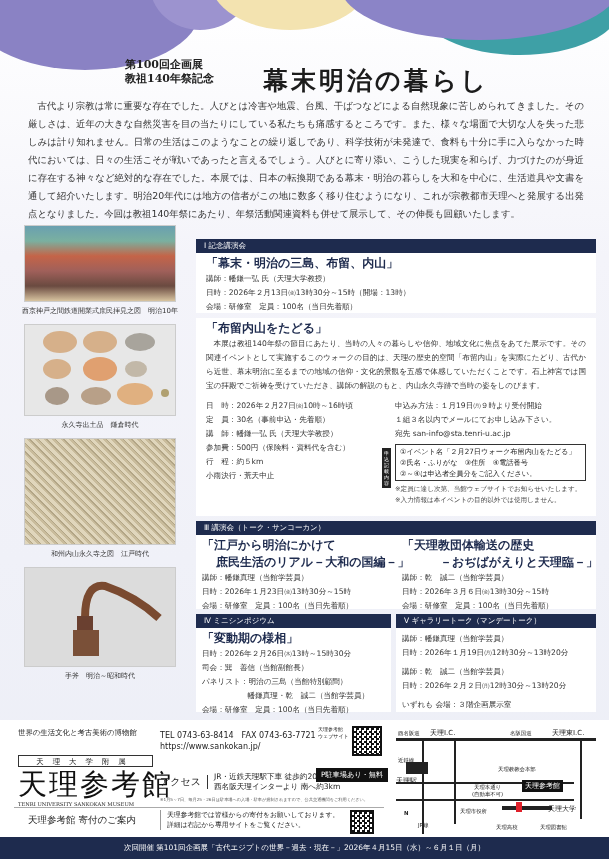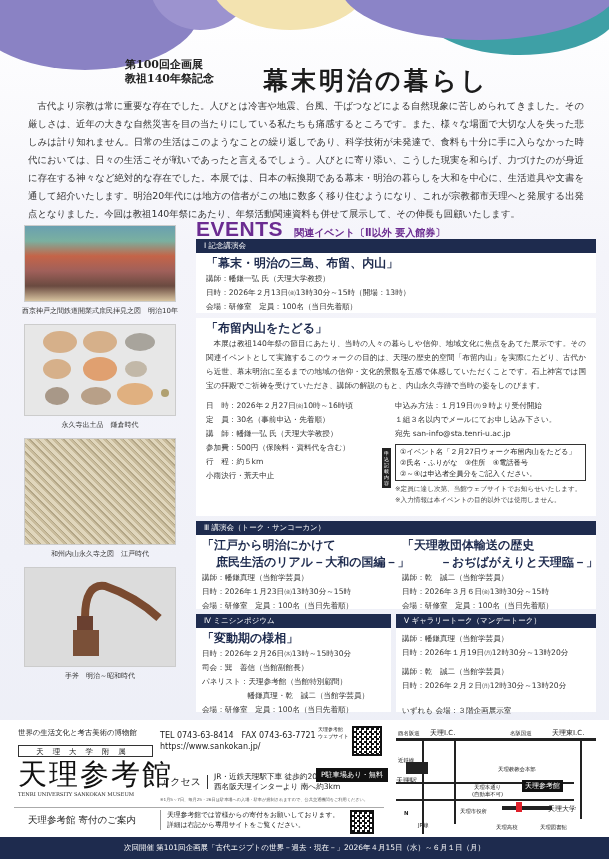--- a/index.html
+++ b/index.html
@@ -27,21 +27,21 @@
 .bar{background:#1e2b4e;color:#fff;font-size:7.5px;height:14px;line-height:14px;padding-left:8px}
 .etitle{font-size:12px;font-weight:bold;color:#1e2b4e;white-space:nowrap}
 .line{font-size:7.6px;color:#333;line-height:14px;white-space:nowrap}
 .para{font-size:7.6px;line-height:14px;color:#333;text-indent:1em;text-align:justify}
 .box{border:1px solid #333;padding:1px 4px;font-size:7.2px;line-height:11px;margin-top:3px;position:relative}
 .tag{position:absolute;left:-14px;top:3px;width:9px;background:#222;color:#fff;font-size:5px;line-height:6px;text-align:center;padding:2px 0}
 .note{font-size:6.6px;line-height:11px;color:#444;white-space:nowrap}
 .footer{position:absolute;left:0;top:720px;width:609px;height:117px;background:#fff}
 .museum{position:absolute;left:18px;top:8px;width:135px}
 .museum .m1{font-family:Liberation Sans, sans-serif;font-size:7.4px;color:#222;white-space:nowrap}
-.museum .m2{margin-top:7px;border:1px solid #333;font-family:"DejaVu Serif","Liberation Serif",serif;font-size:7.4px;text-align:center;letter-spacing:9px;height:12px;line-height:11px}
+.museum .m2{margin-top:17px;border:1px solid #333;font-family:"DejaVu Serif","Liberation Serif",serif;font-size:7.4px;text-align:center;letter-spacing:9px;height:12px;line-height:11px}
 .museum .m3{font-family:"DejaVu Serif","Liberation Serif",serif;font-size:29px;line-height:34px;color:#111;letter-spacing:2px;white-space:nowrap}
 .museum .m4{font-family:"DejaVu Serif","Liberation Serif",serif;font-size:5.2px;color:#222;white-space:nowrap}
 .contact{position:absolute;left:160px;top:10px;width:230px}
 .contact .c{font-size:8px;line-height:11px;color:#222;white-space:nowrap}
 .access{position:absolute;left:160px;top:52px;display:flex;align-items:center}
 .access .lbl{font-size:10px;color:#222;padding-right:6px;border-right:1px solid #333;margin-right:6px}
 .access .txt{font-size:7.6px;line-height:10px;color:#222;white-space:nowrap}
 .parking{position:absolute;left:316px;top:48px;background:#111;color:#fff;font-size:7.2px;padding:2px 5px;white-space:nowrap}
 .smallnote{position:absolute;left:160px;top:77px;font-size:4.2px;color:#555;white-space:nowrap}
 .qr{position:absolute;background:repeating-conic-gradient(#111 0 25%,#fff 0 50%) 0 0/5px 5px;border:2px solid #111}
@@ -105,24 +105,20 @@
         <svg width="150" height="100" viewBox="0 0 150 100">
           <path d="M60 50 Q60 15 80 18 Q110 28 134 50" stroke="#7a4a30" stroke-width="8" fill="none"></path>
           <rect x="52" y="48" width="16" height="16" fill="#6a4030"></rect>
           <rect x="48" y="62" width="26" height="26" fill="#7a5038"></rect>
         </svg>
       </div>
       <div class="cap">手斧　明治～昭和時代</div>
     </div>
   </div>
 
-  <div class="events-hd">
-    <span class="ev">EVENTS</span>
-    <span class="evsub">関連イベント〔Ⅱ以外 要入館券〕</span>
-  </div>
 
   <div class="sec" style="left:196px;top:239px;width:400px;height:74px;">
     <div class="bar">Ⅰ 記念講演会</div>
     <div style="padding:2px 10px 0 10px">
       <div class="etitle">「幕末・明治の三島、布留、内山」</div>
       <div class="line">講師：幡鎌一弘 氏（天理大学教授）</div>
       <div class="line">日時：2026年２月13日㈮13時30分～15時（開場：13時）</div>
       <div class="line">会場：研修室　定員：100名（当日先着順）</div>
     </div>
   </div>
@@ -176,34 +172,34 @@
       </div>
     </div>
   </div>
 
   <div class="sec" style="left:196px;top:614px;width:195px;height:98px;">
     <div class="bar">Ⅳ ミニシンポジウム</div>
     <div style="padding:2px 6px 0 6px">
       <div class="etitle">「変動期の様相」</div>
       <div class="line">日時：2026年２月26日㈭13時～15時30分</div>
       <div class="line">司会：巽　善信（当館副館長）</div>
-      <div class="line">パネリスト：天理参考館（当館特別顧問）</div>
+      <div class="line">パネリスト：明治の三島（当館特別顧問）</div>
       <div class="line">　　　　　　幡鎌真理・乾　誠二（当館学芸員）</div>
       <div class="line">会場：研修室　定員：100名（当日先着順）</div>
     </div>
   </div>
 
   <div class="sec" style="left:396px;top:614px;width:200px;height:98px;">
     <div class="bar">Ⅴ ギャラリートーク（マンデートーク）</div>
     <div style="padding:4px 6px 0 6px">
       <div class="line">講師：幡鎌真理（当館学芸員）</div>
       <div class="line">日時：2026年１月19日㈪12時30分～13時20分</div>
       <div class="line" style="margin-top:5px">講師：乾　誠二（当館学芸員）</div>
       <div class="line">日時：2026年２月２日㈪12時30分～13時20分</div>
-      <div class="line" style="margin-top:11px">いずれも 会場：３階企画展示室</div>
+      <div class="line" style="margin-top:5px">いずれも 会場：３階企画展示室</div>
     </div>
   </div>
 
   <div class="footer">
     <div class="museum">
       <div class="m1">世界の生活文化と考古美術の博物館</div>
       <div class="m2">天理大学附属</div>
       <div class="m3">天理参考館</div>
       <div class="m4">TENRI UNIVERSITY SANKOKAN MUSEUM</div>
     </div>

